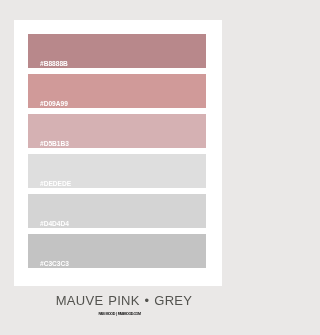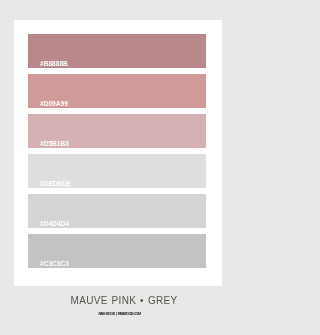--- a/index.html
+++ b/index.html
@@ -23,21 +23,21 @@
     font-size:6.6px;letter-spacing:0.0px;line-height:7px;
     font-weight:700;color:#ffffff;white-space:nowrap;
   }
   .caption{
     position:absolute;left:0;top:296px;width:235px;height:30px;
     opacity:0.999;transform:translateZ(0);
   }
   .title{
     position:absolute;left:0;top:0;width:235px;
     box-sizing:border-box;padding-left:13px;text-align:center;
-    font-size:10px;letter-spacing:0.3px;word-spacing:0.9px;line-height:10px;
+    font-size:13px;letter-spacing:0.3px;word-spacing:0.9px;line-height:10px;
     color:#53534f;white-space:nowrap;
   }
   .sub{
     position:absolute;left:0;top:16px;width:235px;
     box-sizing:border-box;padding-left:4px;text-align:center;
     font-size:3.6px;letter-spacing:-0.45px;word-spacing:0.6px;line-height:5px;
     font-weight:700;color:#111111;white-space:nowrap;
   }
 </style>
 </head>

